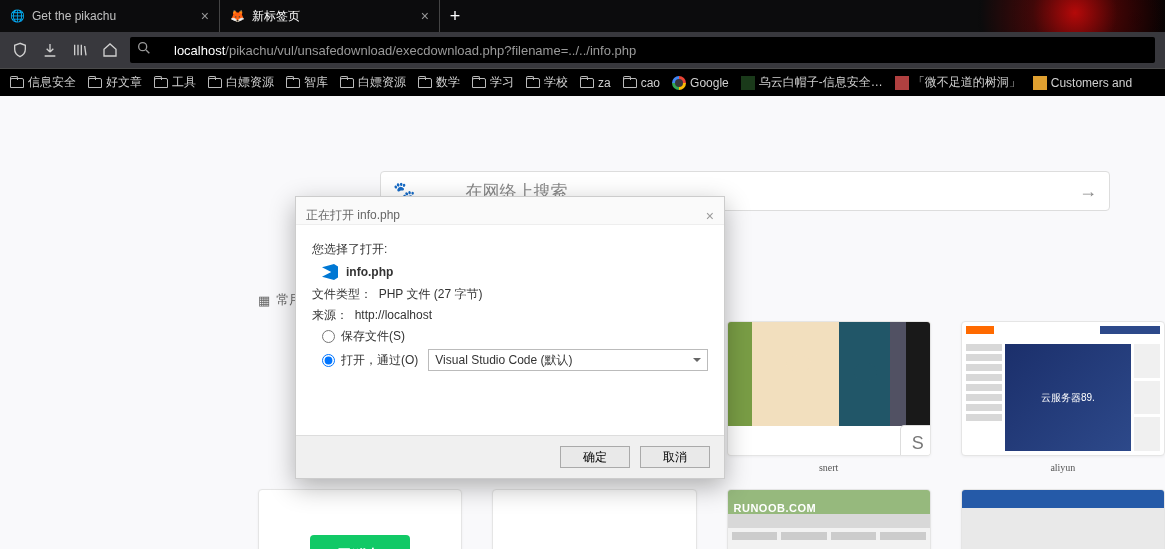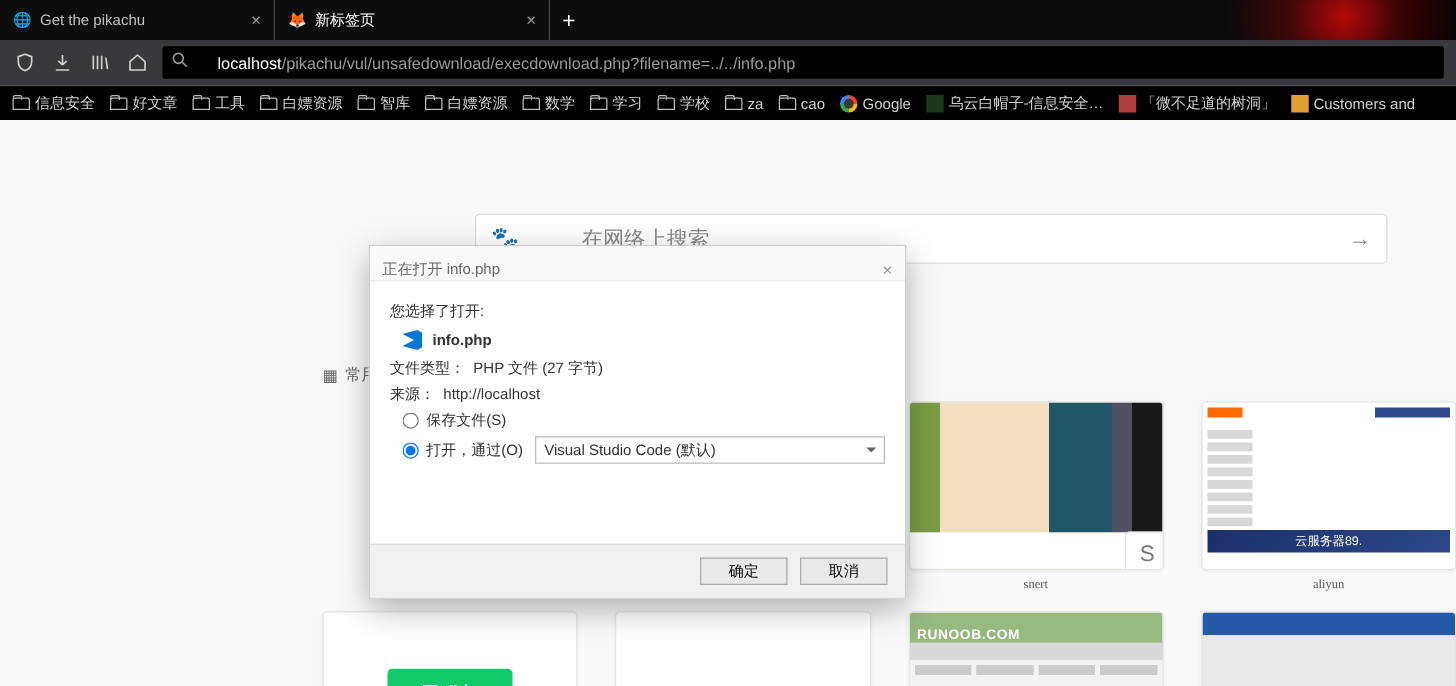--- a/index.html
+++ b/index.html
@@ -53,21 +53,21 @@
         radial-gradient(ellipse 30px 20px at 35% 40%, #e8d6b8 40%, transparent 42%),
         radial-gradient(ellipse 28px 22px at 68% 48%, #2a5a6a 40%, transparent 42%),
         linear-gradient(90deg,#7a9a4a 0 12%,#e8d6b8 12% 55%,#2a5a6a 55% 80%,#556 80% 88%,#222 88%);
       filter:contrast(1.1);}
     .snert-strip{position:absolute;bottom:0;left:0;right:0;height:22%;background:#fff;}
     .badge { position:absolute; bottom:-6px; right:-6px; width:36px; height:36px; background:#fff; border:1px solid #ddd; border-radius:4px; display:flex; align-items:center; justify-content:center; font-size:18px; color:#777; }
     .aliyun-thumb{background:#fff;}
     .al-top{position:absolute;top:4px;left:4px;right:4px;height:14px;display:flex;justify-content:space-between;}
     .al-top span{width:28px;height:8px;background:#ff6a00;}
     .al-top span:last-child{width:60px;background:#2d498a;}
-    .al-body{position:absolute;top:22px;left:4px;right:4px;bottom:4px;display:flex;gap:3px;flex-direction:column;}
+    .al-body{position:absolute;top:22px;left:4px;right:4px;bottom:4px;display:flex;gap:3px;}
     .al-side{width:36px;display:flex;flex-direction:column;gap:3px;}
     .al-side div{height:7px;background:#d8d8d8;}
     .al-main{flex:1;background:linear-gradient(135deg,#1b2f6b,#2d498a);display:flex;align-items:center;justify-content:center;color:#fff;font-size:10px;text-align:center;}
     .al-right{width:26px;display:flex;flex-direction:column;gap:3px;}
     .al-right div{flex:1;background:#f0f0f0;}
     .tmall{width:100px;height:44px;background:#11c966;border-radius:4px;display:flex;align-items:center;justify-content:center;color:#fff;font-weight:bold;font-size:16px;}
     .runoob-thumb{background:#f2f2f2;}
     .rn-bar{position:absolute;top:0;left:0;right:0;height:36px;background:#96b97d;color:#fff;font-size:11px;font-weight:bold;display:flex;align-items:center;padding:0 6px;letter-spacing:0.5px;}
     .rn-nav{position:absolute;top:24px;left:0;right:0;height:14px;background:#d8d8d8;}
     .rn-body{position:absolute;top:42px;left:4px;right:4px;display:flex;gap:4px;}

